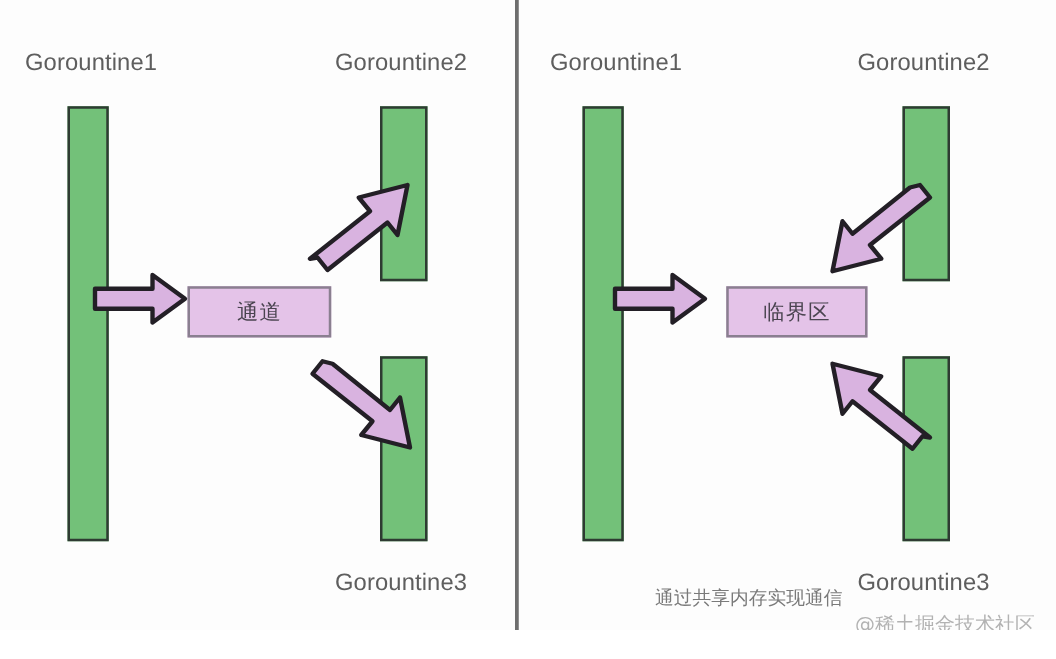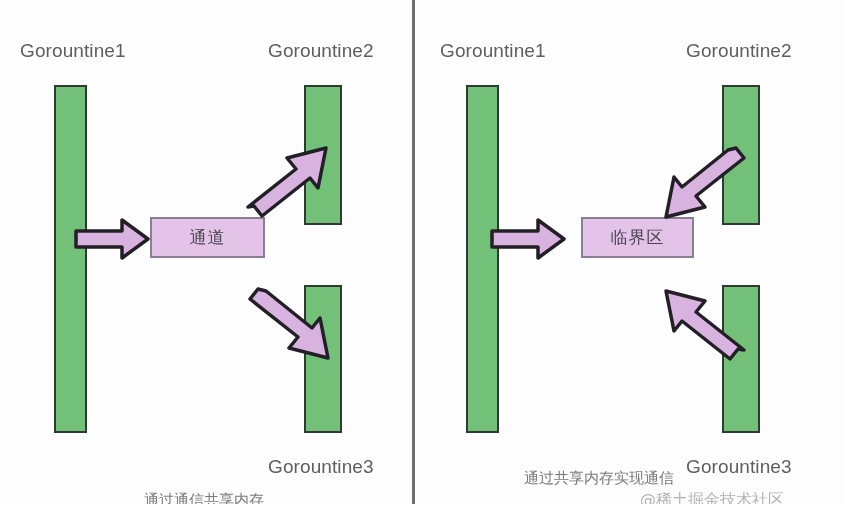--- a/index.html
+++ b/index.html
@@ -68,20 +68,21 @@
     background: #e4c3e8;
     border: 2px solid #8a7f90;
     box-sizing: border-box;
     display: flex;
     align-items: center;
     justify-content: center;
     font-size: 17px;
     color: #4a4450;
     letter-spacing: 1px;
     font-family: "DejaVu Sans", "Liberation Sans", sans-serif;
+    margin-top: 12px;
   }
 
   
   .arrow {
     position: absolute;
   }
   .arrow svg { display: block; overflow: visible; }
 </style>
 </head>
 <body>
@@ -113,21 +114,20 @@
       <path d="M4 66 L12 76 L60 38 L68 48 L76 8 L37 18 L46 29 L-2 67 Z" transform="translate(4,0)" fill="#d9b3e0" stroke="#231f26" stroke-width="3.5" stroke-linejoin="round"></path>
     </svg>
   </div>
 
   <div class="arrow" style="left:246px; top:281px;">
     <svg width="92" height="80" viewBox="0 0 92 80">
       <path d="M6 8 L-2 18 L46 56 L37 67 L76 77 L68 37 L60 47 L14 10 Z" transform="translate(6,0)" fill="#d9b3e0" stroke="#231f26" stroke-width="3.5" stroke-linejoin="round"></path>
     </svg>
   </div>
 
-  <div class="caption" style="left:144px; top:491px;">通过通信共享内存</div>
 
   <div class="divider" style="left:412px;"></div>
 
   <div class="glabel" style="left:440px; top:40px;">Gorountine1</div>
 
   <div class="glabel" style="left:686px; top:40px;">Gorountine2</div>
 
   <div class="glabel" style="left:686px; top:456px;">Gorountine3</div>
 
   <div class="bar" style="left:466px; top:85px; width:33px; height:348px;"></div>
@@ -151,15 +151,15 @@
   </div>
 
   <div class="arrow" style="left:662px; top:281px;">
     <svg width="92" height="80" viewBox="0 0 92 80">
       <path d="M76 68 L68 78 L20 40 L12 50 L4 10 L43 20 L34 31 L82 69 Z" fill="#d9b3e0" stroke="#231f26" stroke-width="3.5" stroke-linejoin="round"></path>
     </svg>
   </div>
 
   <div class="caption" style="left:524px; top:469px;">通过共享内存实现通信</div>
 
-  <div class="watermark" style="left:640px; top:490px;">@稀土掘金技术社区</div>
+  <div class="watermark" style="left:684px; top:490px;">@稀土掘金技术社区</div>
 
 </div>
 
 </body></html>

